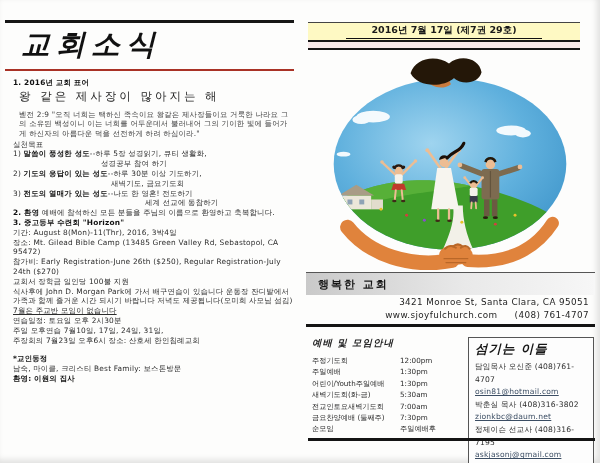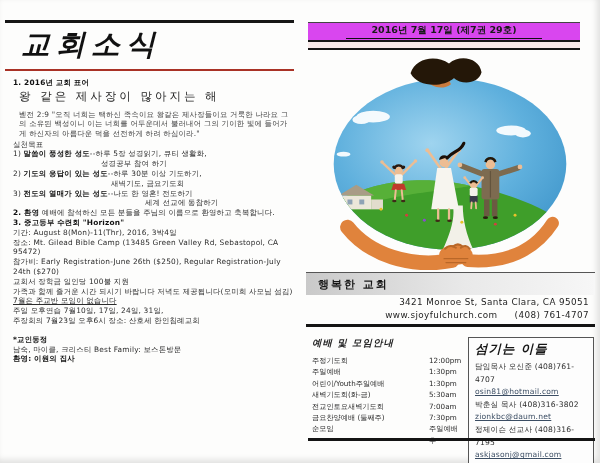--- a/index.html
+++ b/index.html
@@ -22,41 +22,41 @@
   .line .b{font-weight:bold;color:#111;}
   .line.slogan{font-size:11.5px;line-height:15px;letter-spacing:3px;color:#1d1d1d;margin:1px 0 6px 6px;}
   .line.verse{color:#3d3d3d;line-height:9.6px;margin:0 2px 1px 6px;}
   .line.c1{padding-left:88px;}
   .line.c2{padding-left:98px;}
   .line.c3{padding-left:132px;}
   .line.ul{text-decoration:underline;}
   .line.gap{height:9px;}
 
   
-  .issue-box{position:absolute;top:22px;left:8px;right:20px;background:#d946ef;border-top:1px solid #444;}
+  .issue-box{position:absolute;top:22px;left:8px;right:20px;background:#fef9c3;border-top:1px solid #444;}
   .issue-date{display:block;margin:1px auto 0;width:72%;text-align:center;
     font-weight:bold;font-size:9.5px;color:#1a1a1a;border-bottom:1.5px solid #111;padding-bottom:1px;}
   .issue-mid{height:2px;background:#161616;margin-top:1px;}
   .issue-gap{height:6px;background:#f8eaea;}
   .issue-bot{height:2px;background:#161616;}
 
   .illustration{position:absolute;top:58px;left:12px;width:276px;height:212px;}
 
   .church-box{position:absolute;top:272px;left:6px;right:5px;border-top:1px solid #555;border-bottom:3px solid #141414;}
   .church-name{font-weight:bold;font-size:11px;letter-spacing:2px;padding:4px 0 3px 12px;color:#151515;
     background:linear-gradient(90deg,#c9c9c9 0%,#e9e9e9 55%,#f7f7f7 100%);}
   .church-address,.church-web{font-size:8.8px;letter-spacing:.4px;text-align:right;padding:2px 6px 1px 0;color:#1f1f1f;}
   .church-web{padding-bottom:4px;}
   .church-web .ph{display:inline-block;margin-left:14px;}
 
   .bottom-cols{position:absolute;top:337px;left:12px;right:6px;display:flex;gap:10px;}
   .schedule{width:146px;}
   .sched-title{font-family:"DejaVu Serif",serif;font-style:italic;font-weight:bold;
     font-size:9.5px;letter-spacing:1px;color:#222;margin-bottom:5px;}
-  .srow{display:grid;grid-template-columns:88px auto;font-size:7.2px;line-height:11.4px;color:#2b2b2b;gap:29px;}
+  .srow{display:grid;grid-template-columns:88px auto;font-size:7.2px;line-height:11.4px;color:#2b2b2b;}
   .serving{flex:1;border:1.5px solid #555;padding:2px 6px 3px;background:#fdfdfd;}
   .serv-title{font-family:"DejaVu Serif",serif;font-style:italic;font-weight:bold;
     font-size:12.5px;letter-spacing:1px;color:#161616;margin:1px 0 3px;}
   .svline{font-size:7.6px;line-height:12.6px;color:#2b2b2b;letter-spacing:.2px;}
   .svline.link{text-decoration:underline;color:#3b4d63;cursor:pointer;}
   .bottom-rule{position:absolute;top:438px;left:8px;right:5px;height:3px;background:#141414;}
 </style>
 </head>
 <body>
 
@@ -92,26 +92,28 @@
 
       <div class="line"><span>기간: August 8(Mon)-11(Thr), 2016, 3박4일</span></div>
 
       <div class="line"><span>장소: Mt. Gilead Bible Camp (13485 Green Valley Rd, Sebastopol, CA 95472)</span></div>
 
       <div class="line"><span>참가비: Early Registration-June 26th ($250), Regular Registration-July 24th ($270)</span></div>
 
       <div class="line"><span>교회서 장학금 일인당 100불 지원</span></div>
 
 
+      <div class="line"><span>식사후에 John D. Morgan Park에 가서 배구연습이 있습니다  운동장 잔디밭에서</span></div>
 
       <div class="line"><span>가족과 함께 즐거운 시간 되시기 바랍니다 저녁도 제공됩니다(오미희 사모님 섬김)</span></div>
 
 
       <div class="line ul"><span>7월은 주교반 모임이 없습니다</span></div>
 
+      <div class="line"><span>연습일정: 토요일 오후 2시30분</span></div>
 
       <div class="line"><span>주일 오후연습 7월10일, 17일, 24일, 31일,</span></div>
 
       <div class="line"><span>주장회의 7월23일 오후6시 장소: 산호세 한인침례교회</span></div>
 
       <div class="line gap"></div>
 
       <div class="line"><span class="b">*교인동정</span></div>
 
       <div class="line"><span>남숙, 마이클, 크리스티 Best Family: 보스톤방문</span></div>

